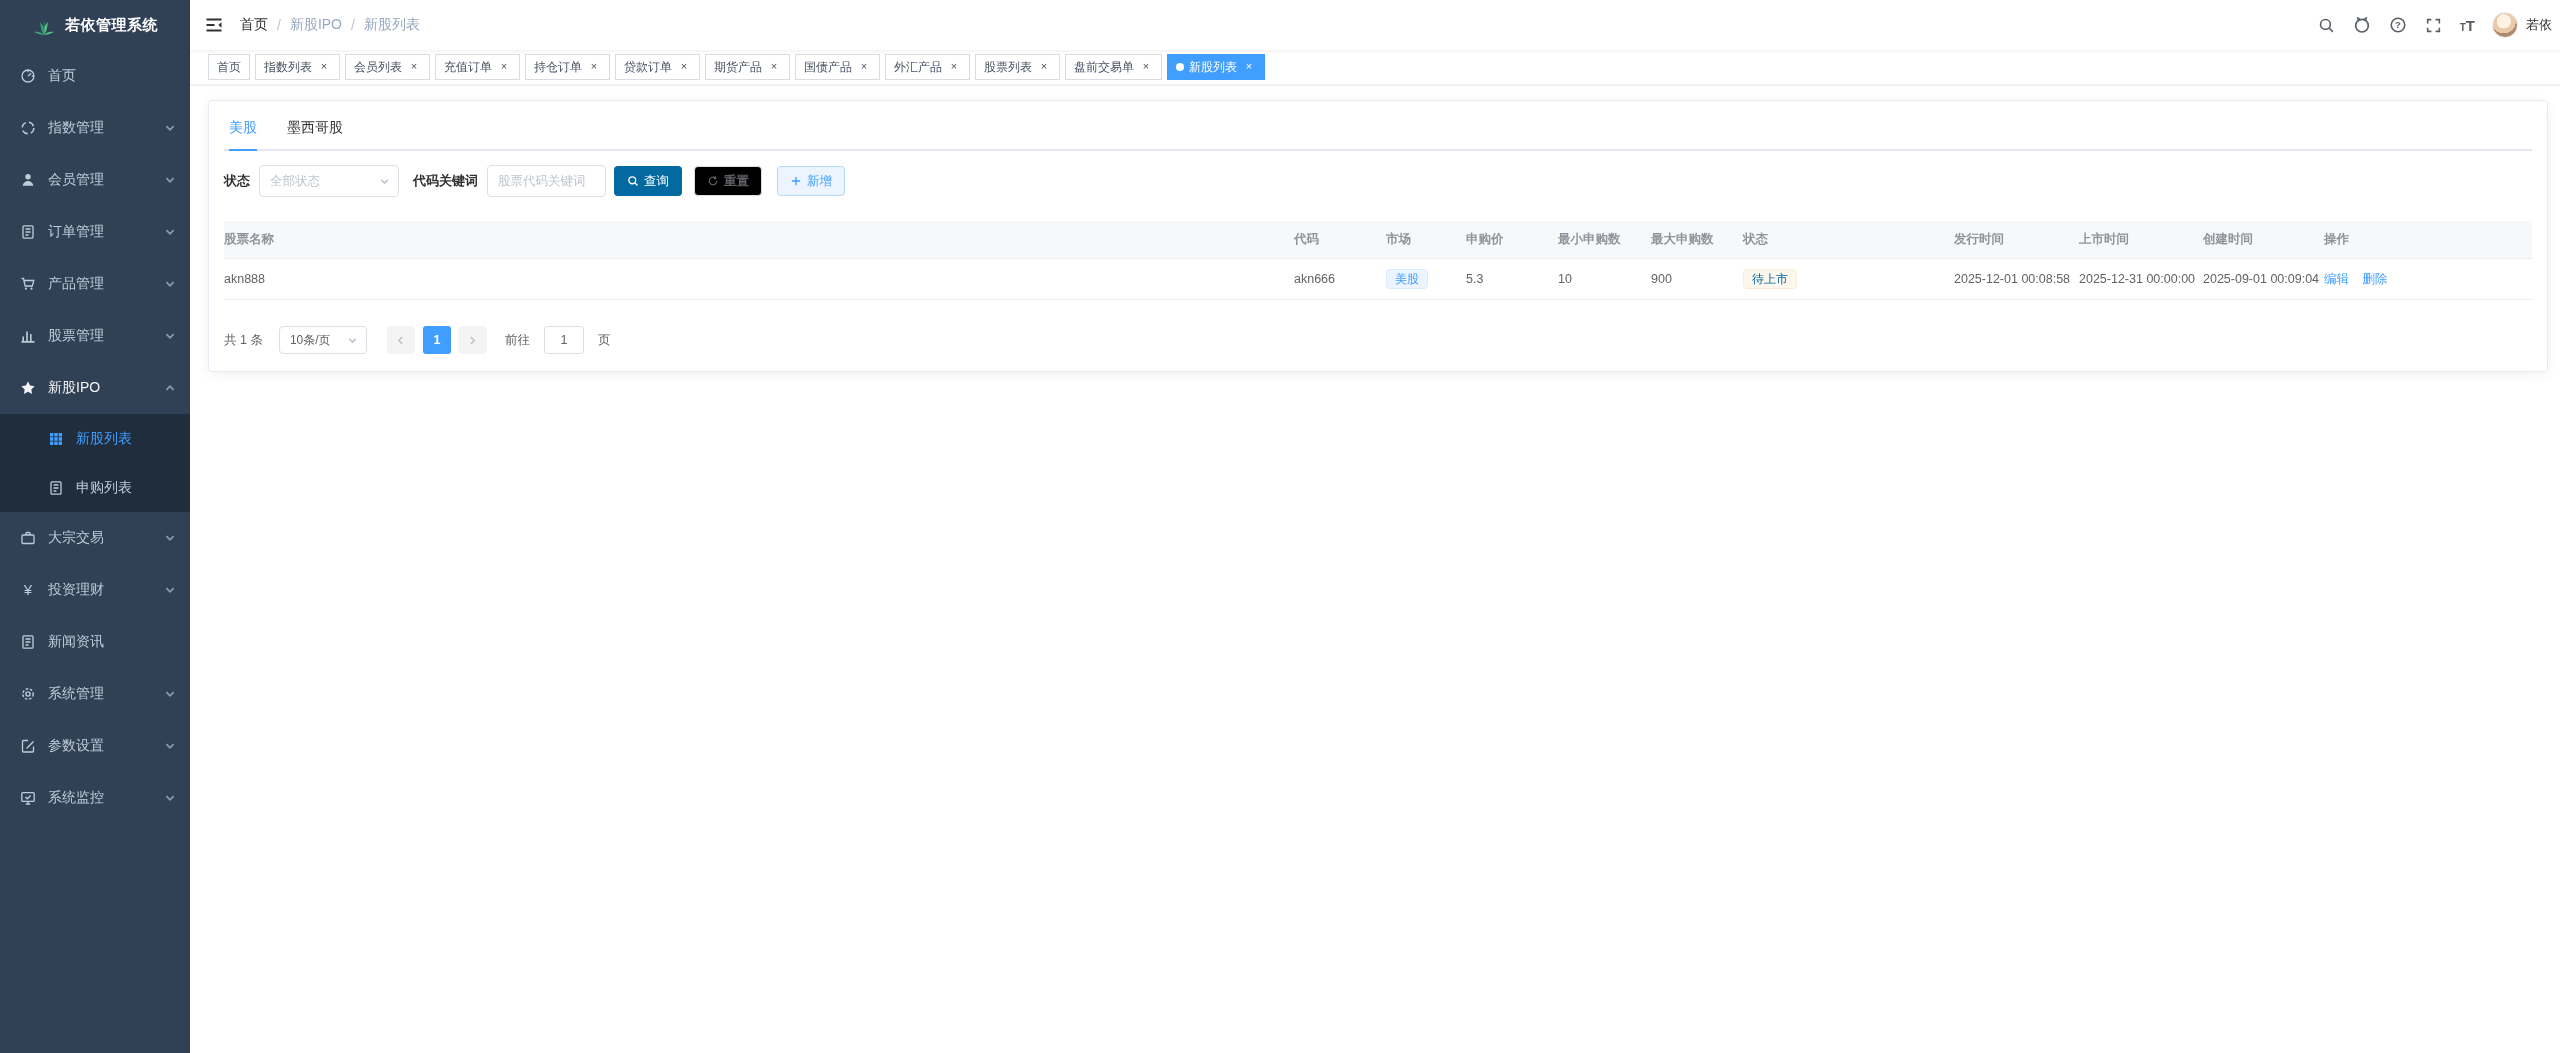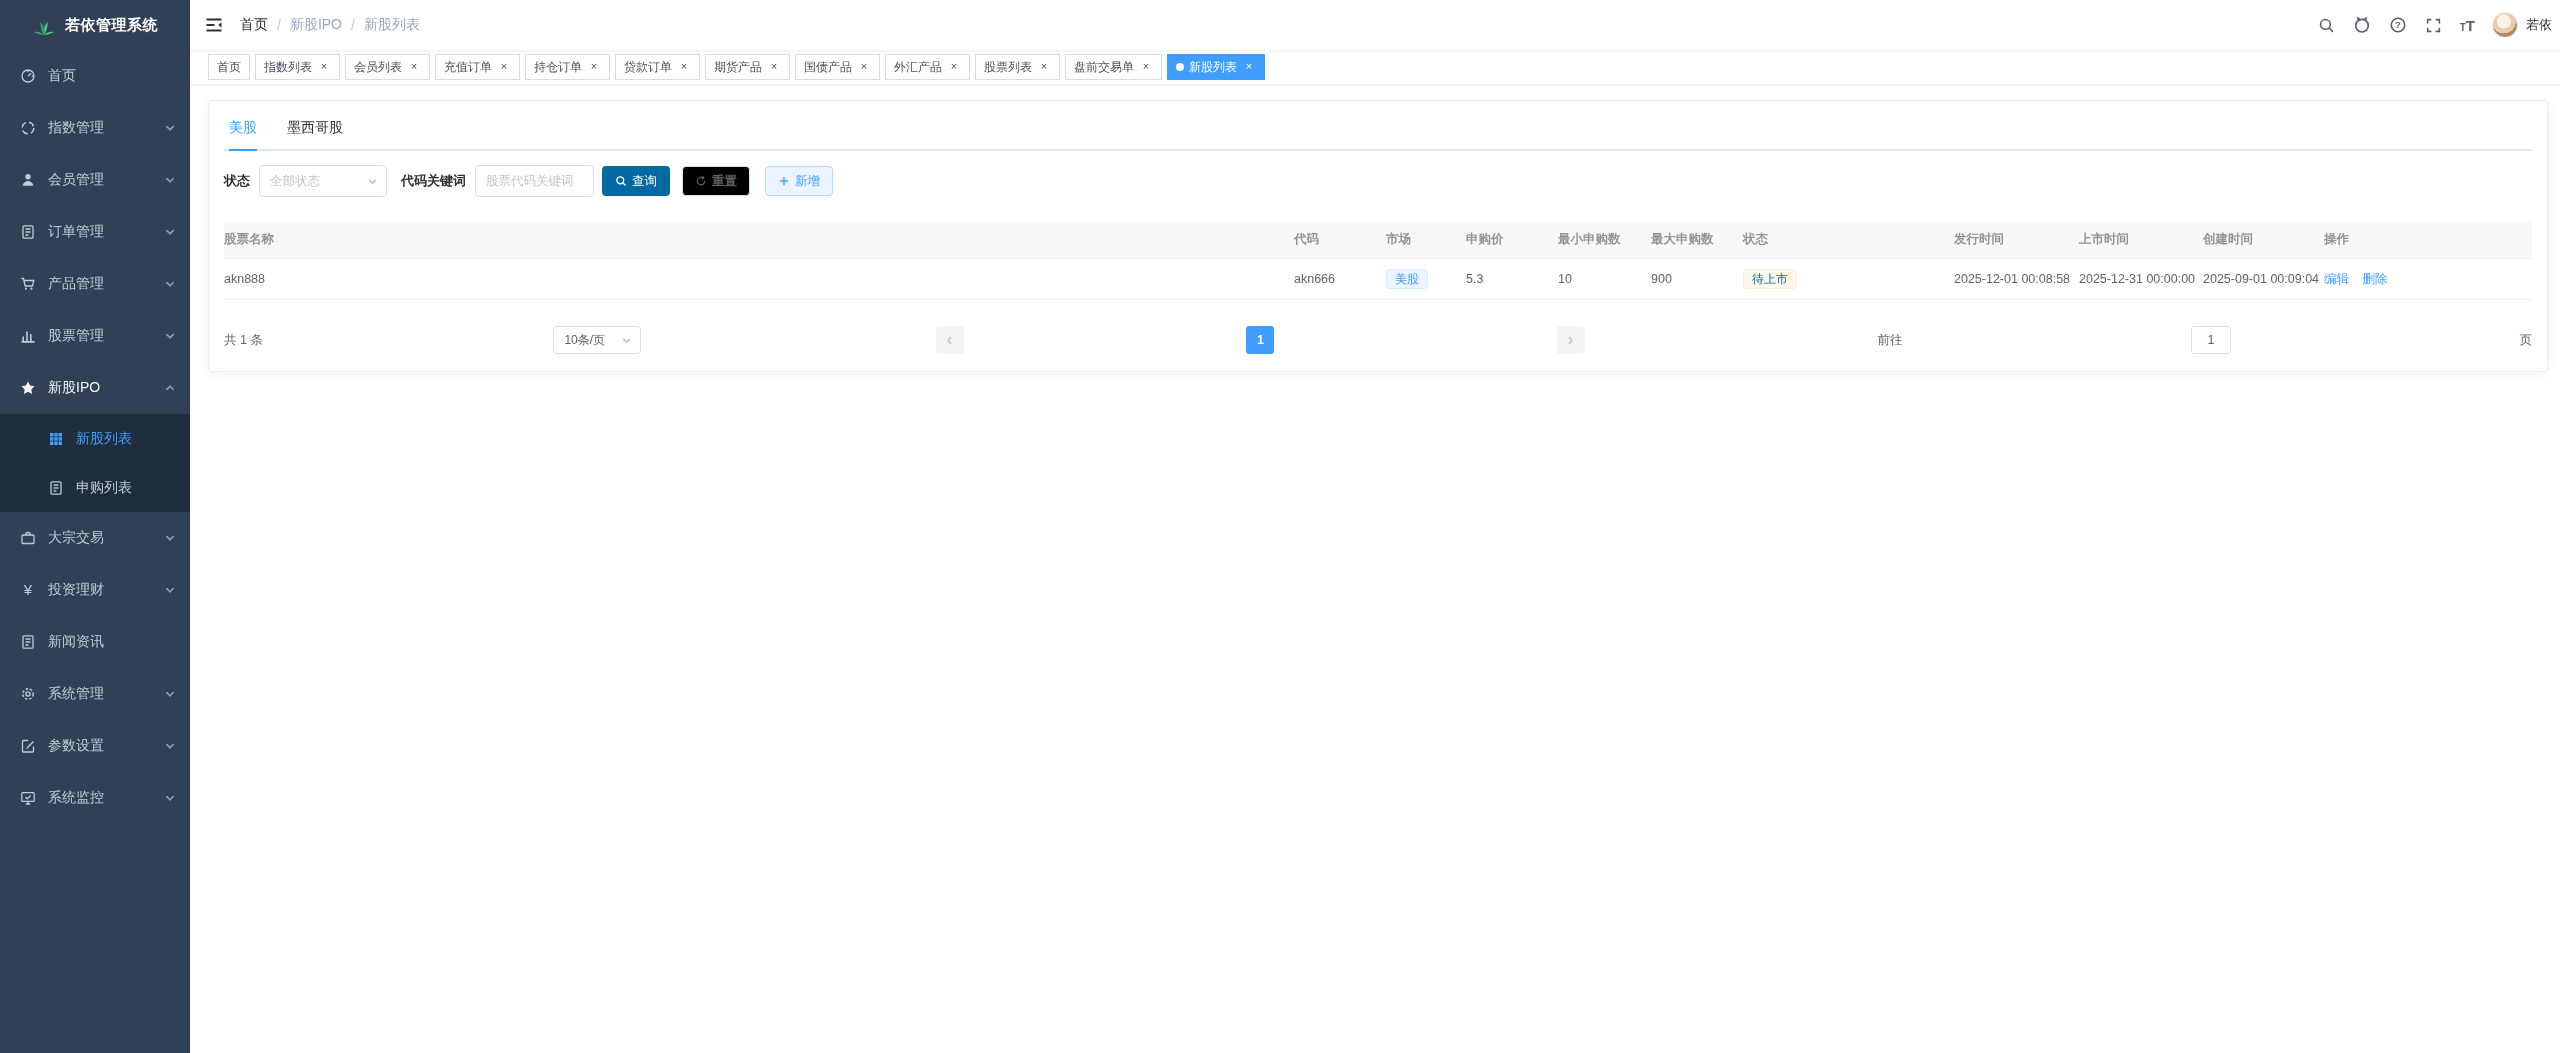--- a/index.html
+++ b/index.html
@@ -81,21 +81,21 @@
   }
   .tab.active { color: #409eff; border-color: #409eff; }
 
   .filter { display: flex; align-items: center; margin-top: 14px; }
   .f-label { font-weight: bold; color: #303133; margin-right: 9px; font-size: 13px; }
   .select {
     height: 32px; border: 1px solid #dcdfe6; border-radius: 4px; background: #fff;
     display: flex; align-items: center; justify-content: space-between;
     padding: 0 8px 0 10px; color: #bfc4cc; font-size: 12.5px; cursor: pointer;
   }
-  .sel-status { width: 128px; margin-right: 14px; gap: 17px; }
+  .sel-status { width: 140px; margin-right: 14px; gap: 17px; }
   .sel-chev { width: 11px; height: 11px; color: #c0c4cc; }
   .input {
     width: 119px; height: 32px; border: 1px solid #dcdfe6; border-radius: 4px;
     padding: 0 10px; font-size: 12.5px; color: #606266; margin-right: 8px; outline: none;
   }
   .input::placeholder { color: #bfc4cc; }
   .btn {
     height: 30px; display: inline-flex; align-items: center; gap: 5px;
     padding: 0 12px; border-radius: 4px; font-size: 12.5px; cursor: pointer;
     border: 1px solid transparent; white-space: nowrap;
@@ -113,21 +113,21 @@
   td { padding: 10px 10px 10px 0; border-bottom: 1px solid #ebeef5; color: #606266; white-space: nowrap; }
   .badge {
     display: inline-block; font-size: 12px; line-height: 18px; padding: 0 8px;
     border-radius: 4px; border: 1px solid transparent;
   }
   .badge-blue { background: #ecf5ff; border-color: #d9ecff; color: #409eff; }
   .badge-warn { background: #fdf6ec; border-color: #faecd8; color: #0369a1; }
   .op-link { color: #409eff; cursor: pointer; text-decoration: none; margin-right: 10px; font-size: 12.5px; }
 
   .pagination {
-    display: flex; align-items: center; justify-content: space-between;
+    display: flex; align-items: center; justify-content: flex-start;
     margin-top: 26px; gap: 8px; font-size: 12.5px; color: #606266;
   }
   .pg-total { margin-right: 8px; }
   .pg-select { width: 88px; height: 28px; font-size: 12px; margin-right: 12px; }
   .pg-btn {
     min-width: 28px; height: 28px; border-radius: 3px; background: #f4f4f5;
     display: flex; align-items: center; justify-content: center;
     color: #c0c4cc; cursor: pointer; padding: 0 4px;
   }
   .pg-btn svg { width: 11px; height: 11px; }

